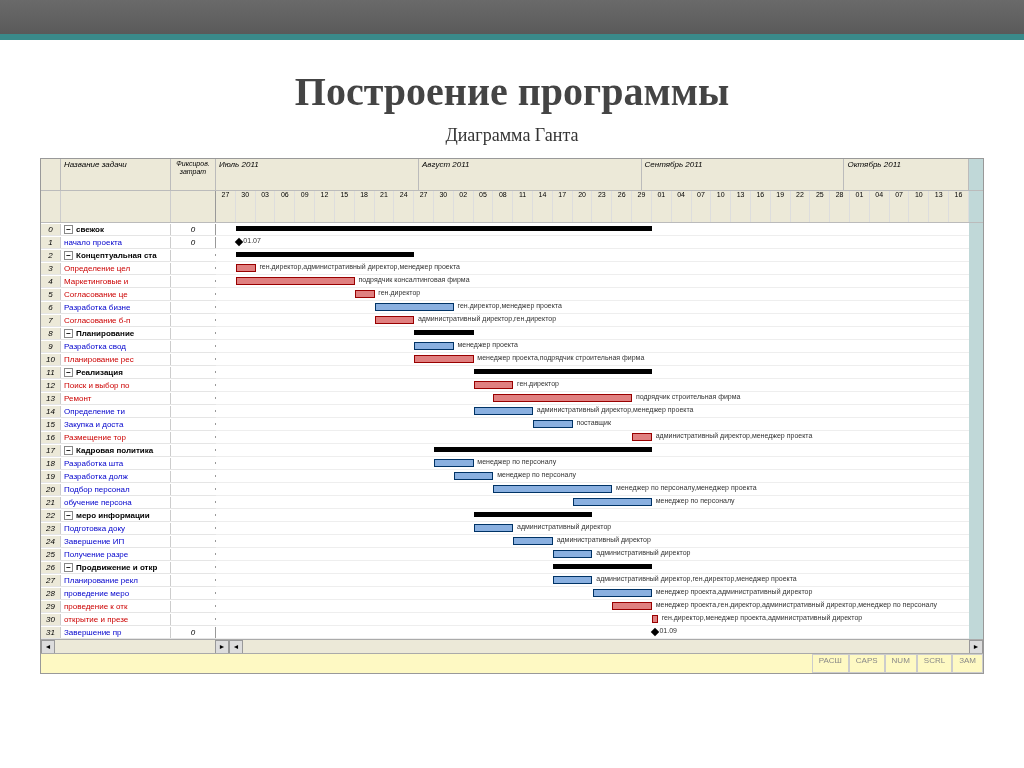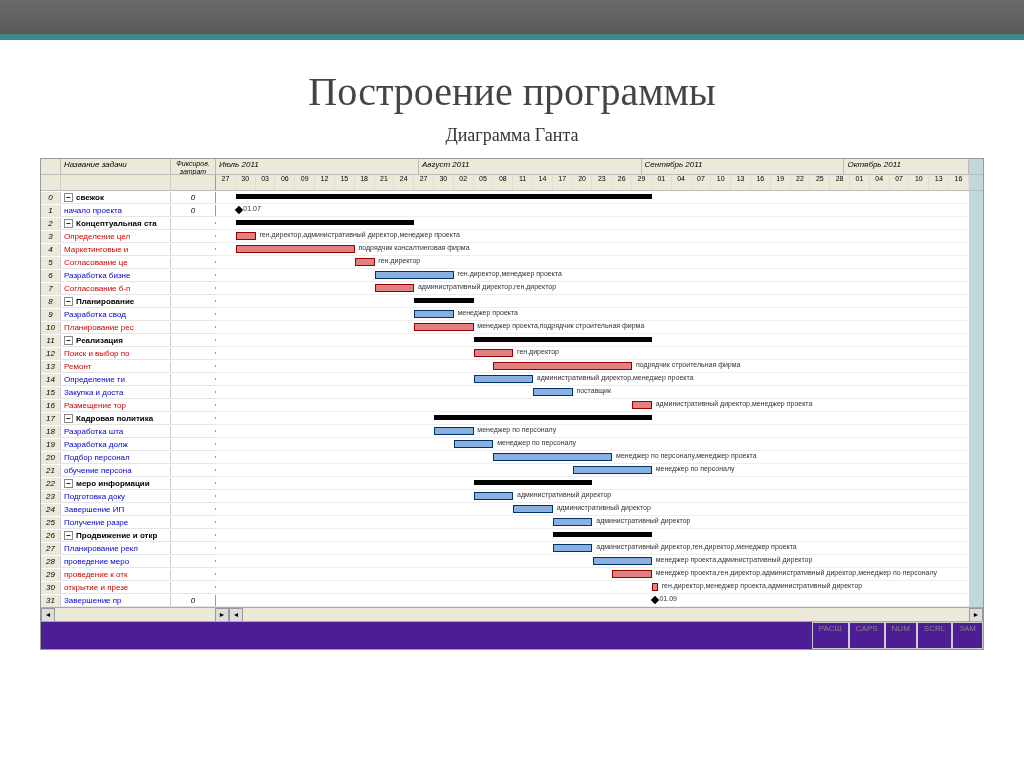--- a/index.html
+++ b/index.html
@@ -1,22 +1,22 @@
 <!DOCTYPE html>
 <html><head>
 <meta charset="utf-8">
 <style>
   * { box-sizing: border-box; margin: 0; padding: 0; }
   body { font-family: Arial, sans-serif; background: #fff; width: 1024px; height: 768px; overflow: hidden; }
   .top-band { height: 40px; background: linear-gradient(#6a6a6a,#5a5a5a); border-bottom: 6px solid #3a8a8a; }
-  .slide-title { text-align: center; font-family: Georgia, 'Times New Roman', serif; font-size: 40px; color: #444; margin: 28px 0 10px; font-weight: normal; }
+  .slide-title { text-align: center; font-family: Georgia, 'Times New Roman', serif; font-size: 40px; color: #444; margin: 28px 0 10px; font-weight: bold; }
   .subtitle { text-align: center; font-family: Georgia, serif; font-size: 18px; color: #333; margin-bottom: 12px; }
   .app-window { margin: 0 40px; border: 1px solid #999; background: #fff; }
   .gantt-area { display: flex; flex-direction: column; font-size: 8px; }
-  .header-row { display: flex; height: 16px; background: #ece9d8; border-bottom: 1px solid #bbb; }
+  .header-row { display: flex; height: 32px; background: #ece9d8; border-bottom: 1px solid #bbb; }
   .header-row.months .col-idx, .header-row.months .col-name, .header-row.months .col-cost { border-right: 1px solid #bbb; }
   .col-idx { width: 20px; flex: 0 0 20px; text-align: center; border-right: 1px solid #ccc; padding: 1px; }
   .col-name { width: 110px; flex: 0 0 110px; padding: 1px 3px; border-right: 1px solid #ccc; overflow: hidden; white-space: nowrap; }
   .col-cost { width: 45px; flex: 0 0 45px; text-align: center; border-right: 1px solid #999; padding: 1px; }
   .timeline-header { flex: 1; display: flex; }
   .month-cell { border-right: 1px solid #bbb; padding: 1px 3px; font-style: italic; }
   .day-cell { flex: 1; border-right: 1px solid #ddd; text-align: center; font-size: 7px; }
   .task-row { display: flex; height: 13px; border-bottom: 1px solid #e5e5e5; align-items: center; }
   .task-row .col-idx { font-style: italic; background: #ece9d8; }
   .task-name { overflow: hidden; white-space: nowrap; text-overflow: clip; text-align: left; }
@@ -29,21 +29,21 @@
   .bar.summary-bar { background: #000; height: 5px; top: 3px; }
   .bar.summary-bar::before, .bar.summary-bar::after { content: ''; position: absolute; top: 0; width: 0; height: 0; border-top: 5px solid #000; }
   .bar.summary-bar::before { left: 0; border-right: 4px solid transparent; }
   .bar.summary-bar::after { right: 0; border-left: 4px solid transparent; }
   .bar.task-crit { background: #e08080; border: 1px solid #900; }
   .bar.task-norm { background: #8ab0e0; border: 1px solid #036; }
   .milestone { position: absolute; width: 6px; height: 6px; background: #000; transform: rotate(45deg); top: 3px; }
   .bar-label { position: absolute; font-size: 7px; top: 1px; white-space: nowrap; color: #333; }
   .scrollbar-h { height: 14px; background: #ece9d8; border-top: 1px solid #aaa; display: flex; }
   .scroll-btn { width: 14px; height: 14px; background: #ddd; border: 1px solid #999; font-size: 7px; text-align: center; line-height: 12px; }
-  .status-bar { height: 28px; background: #4c1d95; border-top: 1px solid #aaa; display: flex; justify-content: flex-end; font-size: 8px; }
+  .status-bar { height: 20px; background: #fef9c3; border-top: 1px solid #aaa; display: flex; justify-content: flex-end; font-size: 8px; }
   .status-cell { border: 1px solid #ccc; padding: 1px 6px; color: #888; }
   .tree-toggle { display: inline-block; width: 9px; height: 9px; border: 1px solid #888; font-size: 8px; line-height: 7px; text-align: center; margin-right: 3px; }
   .right-margin-fill { width: 14px; background: #c0d8d8; }
 </style>
 </head>
 <body>
 
 <div class="top-band"></div>
 
 <h1 class="slide-title">Построение программы</h1>

